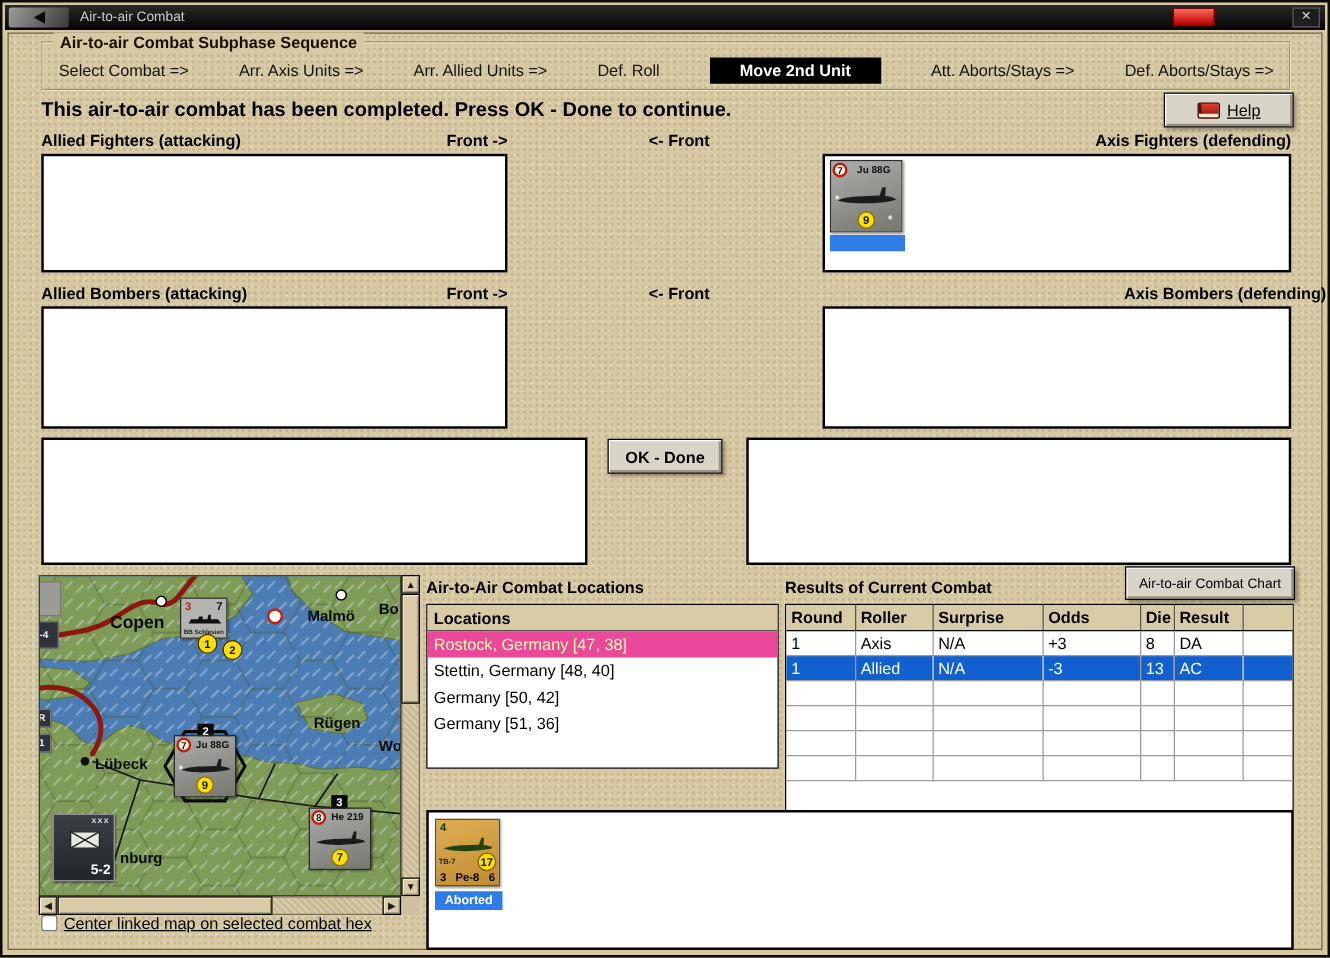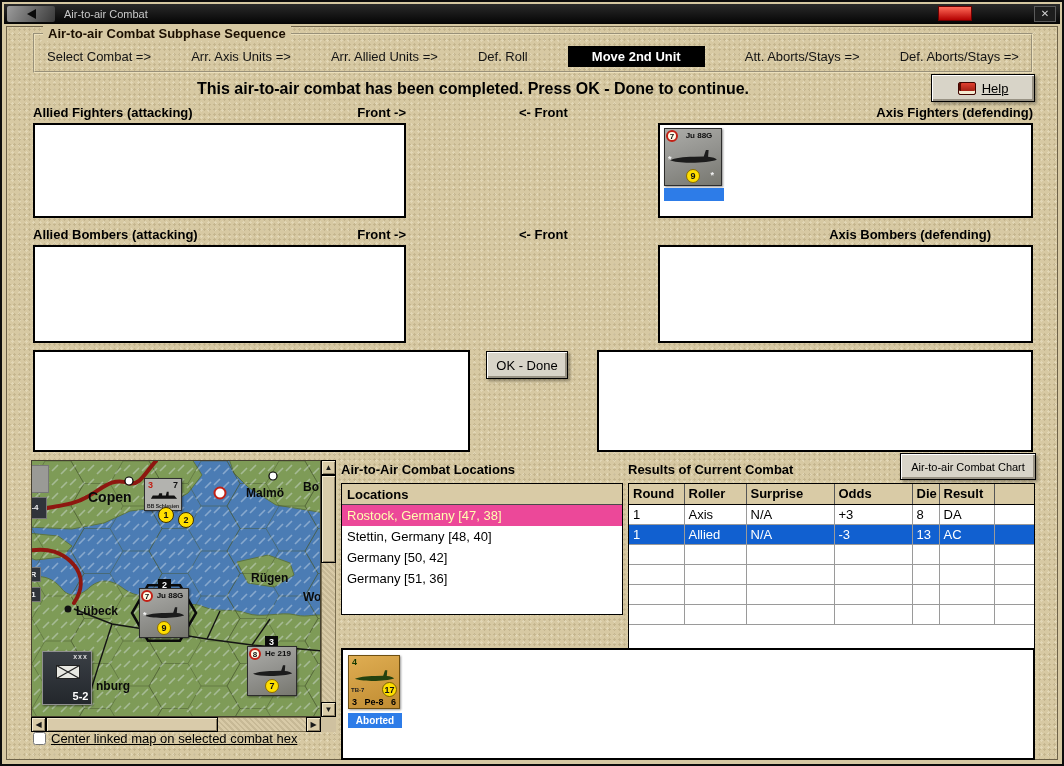--- a/index.html
+++ b/index.html
@@ -26,21 +26,21 @@
   
   .client { position:absolute; left:4px; top:24px; right:4px; bottom:4px;
             background-color:#d7c9a3;
             background-image:radial-gradient(rgba(122,102,62,.20) 1px, transparent 1.2px),
                              radial-gradient(rgba(255,250,228,.28) 1px, transparent 1.2px);
             background-size:5px 5px, 7px 7px; background-position:0 0, 2px 3px;
             border:1px solid #6e6248;padding-left:48px; }
   .client > * { position:absolute; }
 
   .slabel { font-weight:700; font-size:13px; color:#000; white-space:nowrap; }
-  .message { font-weight:700; font-size:16px; text-align:center; color:#000; white-space:nowrap; }
+  .message { font-weight:700; font-size:16px; text-align:left; color:#000; white-space:nowrap; }
   .panel { background:#fff; border:2px solid #000; }
 
   .btn3d { background:#d8d4c8; border:1px solid #000; color:#000; font-size:13px;
            box-shadow:inset 1px 1px 0 #fff, inset -2px -2px 0 #989284, 2px 2px 3px rgba(0,0,0,.35);
            display:flex; align-items:center; justify-content:center; gap:6px;
            font-family:inherit; cursor:pointer; }
 
   
   .groupbox { border:2px groove #ece0bc; }
   .gb-title { position:absolute; left:8px; top:-9px; background:#d7c9a3; padding:0 5px;
@@ -196,27 +196,27 @@
         <span class="star" style="left:3px;top:26px">*</span>
         <span class="star" style="right:7px;bottom:5px">*</span>
         <span class="yb">9</span>
       </div>
       <div class="selbar" style="position:absolute;left:4px;top:63px;width:60px;height:13px"></div>
     </div>
 
     <span class="slabel" style="left:26px;top:200px">Allied Bombers (attacking)</span>
     <span class="slabel" style="left:250px;top:200px;width:149px;text-align:right">Front -&gt;</span>
     <span class="slabel" style="left:512px;top:200px">&lt;- Front</span>
-    <span class="slabel" style="left:784px;top:200px;width:200px;text-align:right">Axis Bombers (defending)</span>
+    <span class="slabel" style="left:854px;top:200px;width:200px;text-align:right">Axis Bombers (defending)</span>
 
     <div class="panel" style="left:26px;top:218px;width:373px;height:98px"></div>
     <div class="panel" style="left:651px;top:218px;width:375px;height:98px"></div>
 
     <div class="panel" style="left:26px;top:323px;width:437px;height:102px"></div>
-    <button class="btn3d" style="left:479px;top:324px;width:82px;height:28px;font-weight:400">OK - Done</button>
+    <button class="btn3d" style="left:479px;top:324px;width:92px;height:28px;font-weight:700">OK - Done</button>
     <div class="panel" style="left:590px;top:323px;width:436px;height:102px"></div>
 
     <div class="mapbox" style="left:24px;top:433px">
       <div class="map-view">
         <svg width="288" height="255" viewBox="0 0 288 255">
           <defs>
             <pattern id="wv" width="18" height="14" patternUnits="userSpaceOnUse">
               <path d="M2,10 L8,4 M11,13 L17,7" stroke="#e2eaf3" stroke-width="1.6" fill="none" opacity="0.8"></path>
             </pattern>
             <pattern id="hx" width="78" height="45" patternUnits="userSpaceOnUse">

